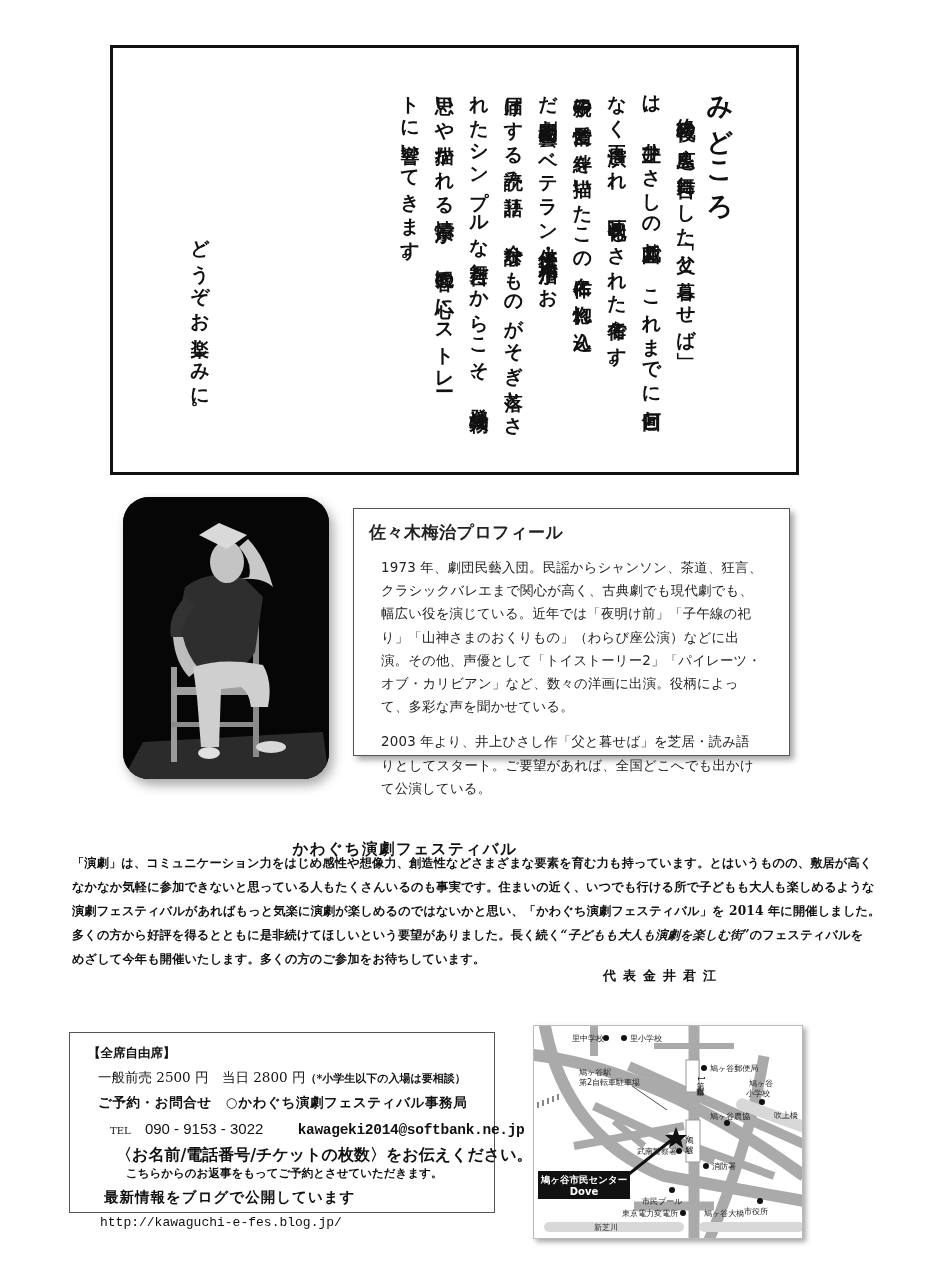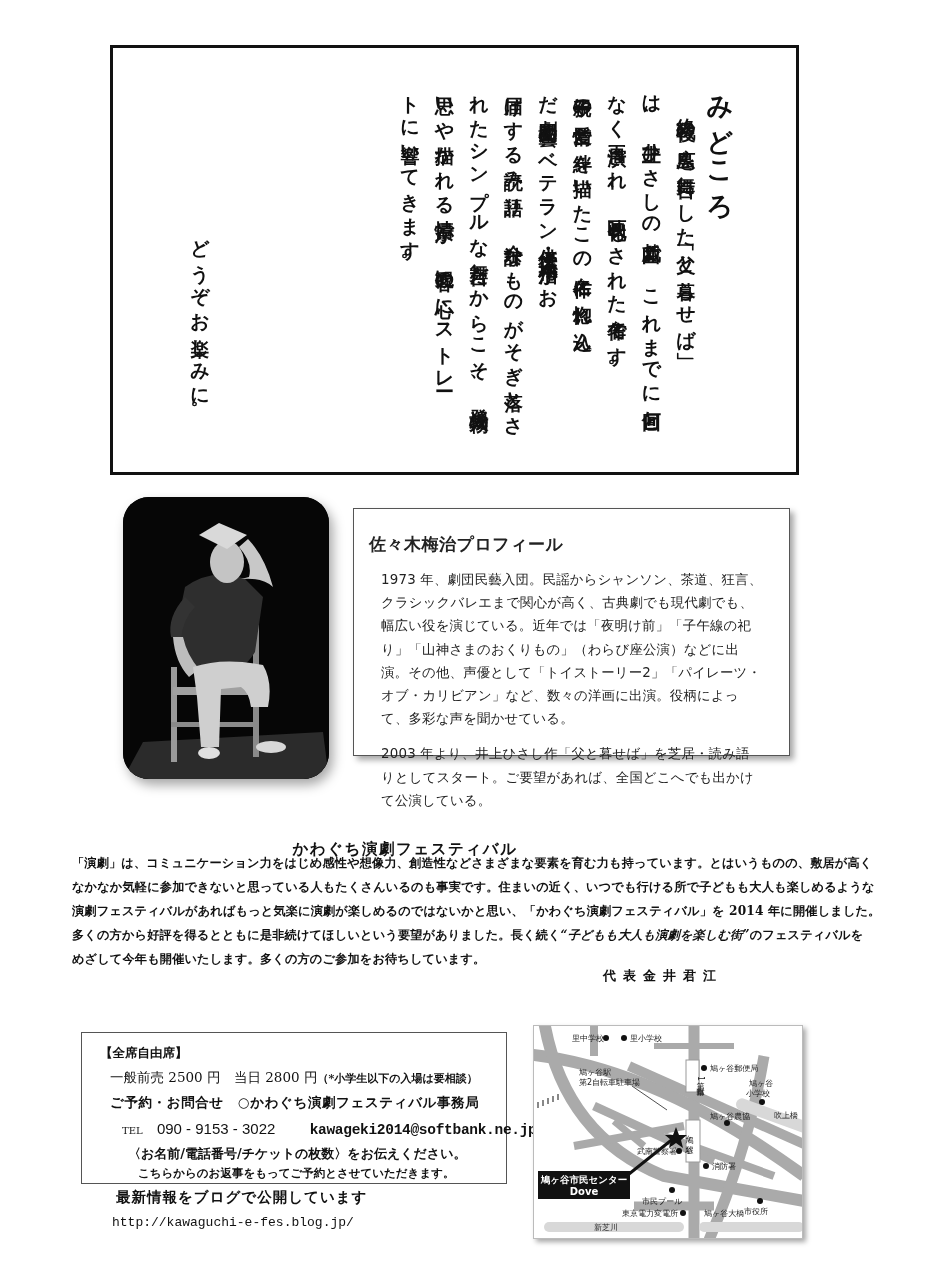--- a/index.html
+++ b/index.html
@@ -20,50 +20,50 @@
 
   
   .photo { position:absolute; left:123px; top:497px; width:206px; height:282px;
            border-radius:26px; background:#050505; overflow:hidden;
            box-shadow: 4px 6px 12px rgba(0,0,0,0.35); }
   .photo svg { width:100%; height:100%; display:block; }
 
   
   .profile { position:absolute; left:353px; top:508px; width:437px; height:248px;
              border:1px solid #555; background:#fff; box-sizing:border-box;
-             box-shadow: 4px 4px 6px rgba(0,0,0,0.35); padding:24px 14px 0 15px; }
+             box-shadow: 4px 4px 6px rgba(0,0,0,0.35); padding:12px 14px 0 15px; }
   .profile-title { font-size:17px; color:#222; margin:0 0 9px 0; letter-spacing:0.5px; }
   .profile-body { font-size:13.4px; color:#222; line-height:23.2px; letter-spacing:0.2px; }
   .profile-body p { margin:12px; }
 
   
   .fest-title { position:absolute; left:0; width:810px; top:826px; text-align:center;
                 font-family:"DejaVu Serif", serif; font-weight:bold; font-size:15.5px; letter-spacing:1.5px; }
   .fest-body { position:absolute; left:72px; top:851px; width:800px;
                font-family:"DejaVu Serif", serif; font-weight:bold; font-size:12.2px;
                line-height:24px; letter-spacing:0.15px; }
   .fest-body .line { white-space:nowrap; display:block; }
   .fest-body em { }
   .rep { position:absolute; left:603px; top:967px; font-family:"DejaVu Serif", serif;
          font-weight:bold; font-size:13px; letter-spacing:7px; }
 
   
-  .ticket { position:absolute; left:81px; top:1032px; width:426px; height:152px;
+  .ticket { position:absolute; left:69px; top:1032px; width:426px; height:181px;
             border:1px solid #555; box-sizing:border-box;
             font-family:"DejaVu Serif", serif; color:#111; }
   .ticket .row { position:absolute; white-space:nowrap; }
   .t-head { left:18px; top:12px; font-size:12.5px; font-weight:bold; }
   .t-price { left:28px; top:36px; font-size:13.5px; }
   .t-price small { font-size:11px; font-weight:bold; }
   .t-contact { left:28px; top:61px; font-size:13.5px; font-weight:bold; letter-spacing:0.6px; }
   .t-tel { left:40px; top:87px; font-size:13.5px; }
   .t-tel .tel-label { font-size:10px; margin-right:10px; }
   .t-tel .tel-num { margin-right:30px; font-family:"Liberation Sans", sans-serif; font-size:15px; }
   .t-tel .mail { font-weight:bold; font-family:"Liberation Mono", monospace; font-size:14.5px; letter-spacing:-0.3px; }
-  .t-note1 { left:46px; top:112px; font-size:13px; font-weight:bold; }
+  .t-note1 { left:46px; top:112px; font-size:16px; font-weight:bold; }
   .t-note2 { left:56px; top:133px; font-size:11.5px; font-weight:bold; }
   .t-blog { left:34px; top:155px; font-size:14.5px; font-weight:bold; letter-spacing:1px; }
   .t-url { left:30px; top:182px; font-size:13px; font-family:"Liberation Mono", monospace; }
 
   
   .map { position:absolute; left:533px; top:1025px; width:270px; height:214px;
          background:#fff; border:1px solid #bbb; box-sizing:border-box;
          box-shadow: 3px 3px 5px rgba(0,0,0,0.35); overflow:hidden; }
   .map svg { display:block; }
   .map-label { font-family:"DejaVu Sans", sans-serif; font-size:8px; fill:#222; }

